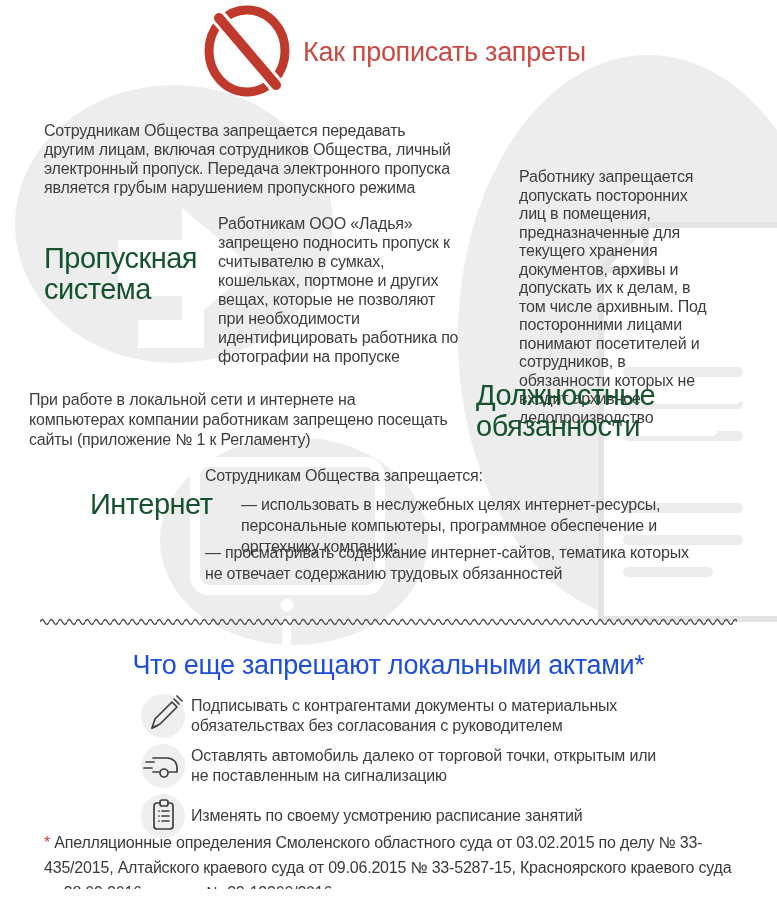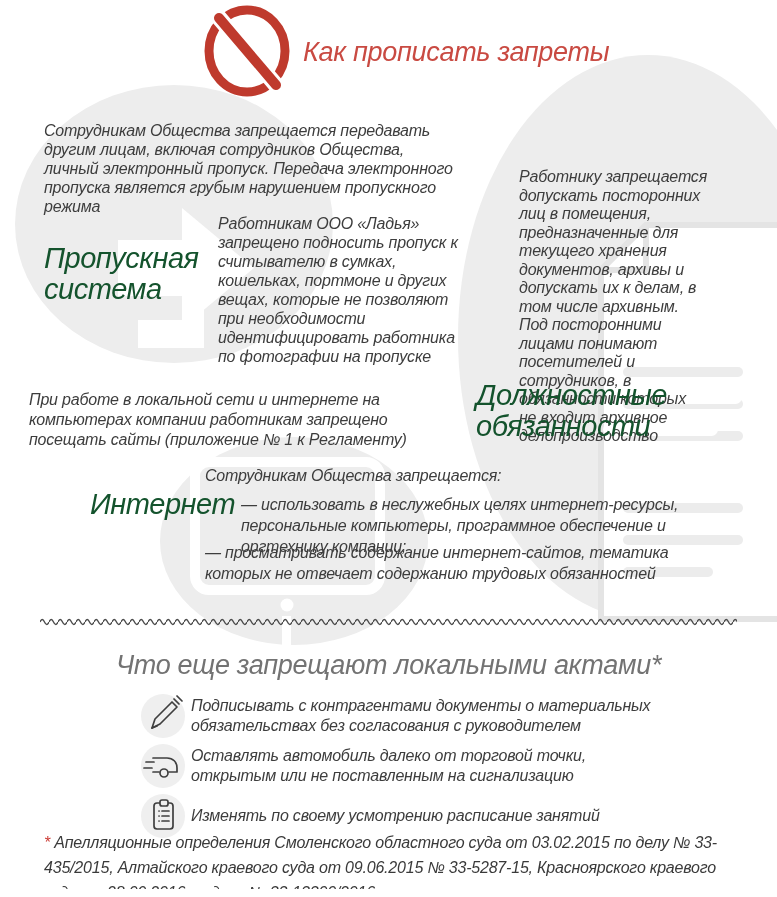--- a/index.html
+++ b/index.html
@@ -1,27 +1,27 @@
 <!DOCTYPE html>
 <html><head>
 <meta charset="utf-8">
 <style>
   html,body{margin:0;padding:0;background:#fff;}
   .page{
     position:relative;width:777px;height:889px;background:#ffffff;overflow:hidden;
-    font-family:"Liberation Sans","DejaVu Sans",sans-serif;color:#3d3d3d;font-style:italic;
+    font-family:"Liberation Sans","DejaVu Sans",sans-serif;color:#3d3d3d;
   }
   .wm{position:absolute;z-index:0;}
   .wm-ellipse{background:#ededed;border-radius:50%;}
   .wm-bar{position:absolute;background:#ffffff;border-radius:7px;height:13px;z-index:0;}
   .content{position:absolute;z-index:1;}
   .body-text{font-size:16px;line-height:19px;letter-spacing:-0.2px;color:#3d3d3d;}
   .big-heading{font-size:29px;line-height:31px;letter-spacing:-0.5px;color:#14532d;font-weight:400;}
   .page-title{font-size:27px;letter-spacing:-0.3px;color:#c94a42;font-weight:400;}
-  .red-heading{font-size:27px;letter-spacing:-0.3px;color:#737373;font-weight:400;text-align:center;width:777px;}
+  .red-heading{font-size:27px;letter-spacing:-0.3px;color:#1d4ed8;font-weight:400;text-align:center;width:777px;}
   .item-row{position:absolute;display:flex;align-items:center;gap:6px;}
   .item-circle{width:44px;height:44px;border-radius:50%;background:#efefef;flex:0 0 44px;
     display:flex;align-items:center;justify-content:center;}
   .item-text{font-size:16px;line-height:20px;letter-spacing:-0.2px;width:480px;}
   .footnote{font-size:16px;line-height:25px;letter-spacing:-0.2px;color:#3a3a3a;width:705px;}
   .footnote .mark{color:#cc3b35;}
 </style>
 </head>
 <body>
 

